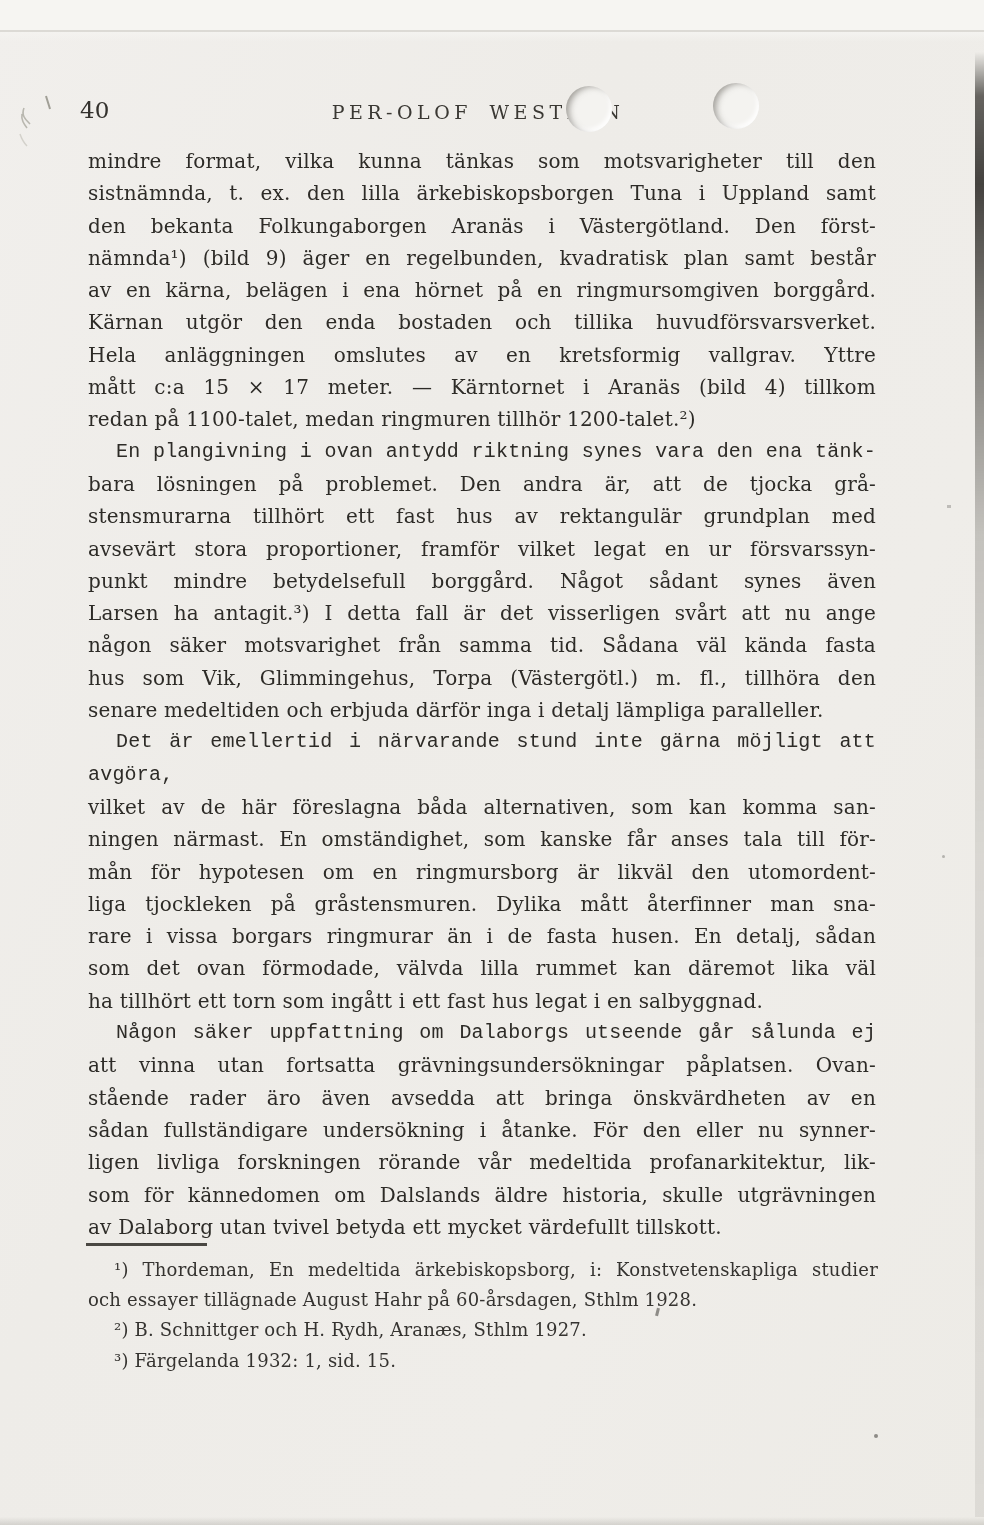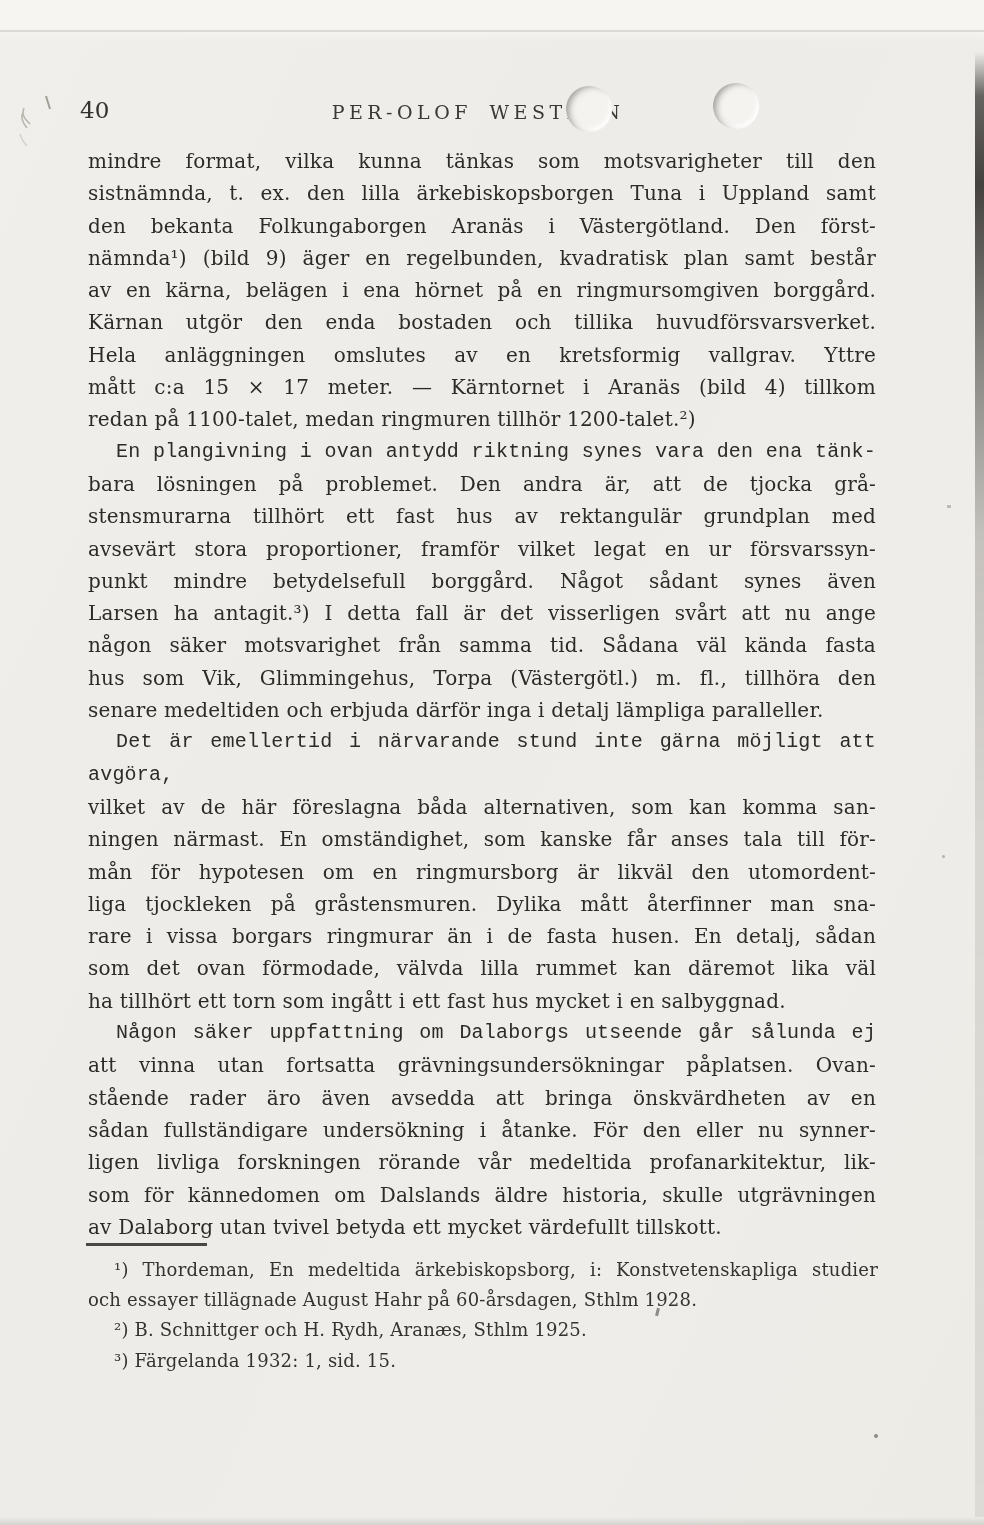--- a/index.html
+++ b/index.html
@@ -131,35 +131,35 @@
       <div class="line">någon säker motsvarighet från samma tid.  Sådana väl kända fasta</div>
       <div class="line">hus som Vik, Glimmingehus, Torpa (Västergötl.) m. fl., tillhöra den</div>
       <div class="line last">senare medeltiden och erbjuda därför inga i detalj lämpliga paralleller.</div>
       <div class="line indent">Det är emellertid i närvarande stund inte gärna möjligt att avgöra,</div>
       <div class="line">vilket av de här föreslagna båda alternativen, som kan komma san-</div>
       <div class="line">ningen närmast.  En omständighet, som kanske får anses tala till för-</div>
       <div class="line">mån för hypotesen om en ringmursborg är likväl den utomordent-</div>
       <div class="line">liga tjockleken på gråstensmuren.  Dylika mått återfinner man sna-</div>
       <div class="line">rare i vissa borgars ringmurar än i de fasta husen.  En detalj, sådan</div>
       <div class="line">som det ovan förmodade, välvda lilla rummet kan däremot lika väl</div>
-      <div class="line last">ha tillhört ett torn som ingått i ett fast hus mycket i en salbyggnad.</div>
+      <div class="line last">ha tillhört ett torn som ingått i ett fast hus legat i en salbyggnad.</div>
       <div class="line indent">Någon säker uppfattning om Dalaborgs utseende går sålunda ej</div>
       <div class="line">att vinna utan fortsatta grävningsundersökningar påplatsen.  Ovan-</div>
       <div class="line">stående rader äro även avsedda att bringa önskvärdheten av en</div>
       <div class="line">sådan fullständigare undersökning i åtanke.  För den eller nu synner-</div>
       <div class="line">ligen livliga forskningen rörande vår medeltida profanarkitektur, lik-</div>
       <div class="line">som för kännedomen om Dalslands äldre historia, skulle utgrävningen</div>
       <div class="line last">av Dalaborg utan tvivel betyda ett mycket värdefullt tillskott.</div>
     </div>
 
   <div class="fnrule"></div>
   <div class="footnotes">
       <div class="fn-line indent">¹) Thordeman, En medeltida ärkebiskopsborg, i: Konstvetenskapliga studier</div>
       <div class="fn-line last">och essayer tillägnade August Hahr på 60-årsdagen, Sthlm 1928.</div>
-      <div class="fn-line indent last">²) B. Schnittger och H. Rydh, Aranæs, Sthlm 1925.</div>
+      <div class="fn-line indent last">²) B. Schnittger och H. Rydh, Aranæs, Sthlm 1927.</div>
       <div class="fn-line indent last">³) Färgelanda 1932: 1, sid. 15.</div>
     </div>
 
   <div class="speck s1"></div>
   <div class="speck s2"></div>
   <div class="speck s3"></div>
   <div class="speck s4"></div>
 
   <div class="edge-right"></div>
   <div class="edge-bottom"></div>

